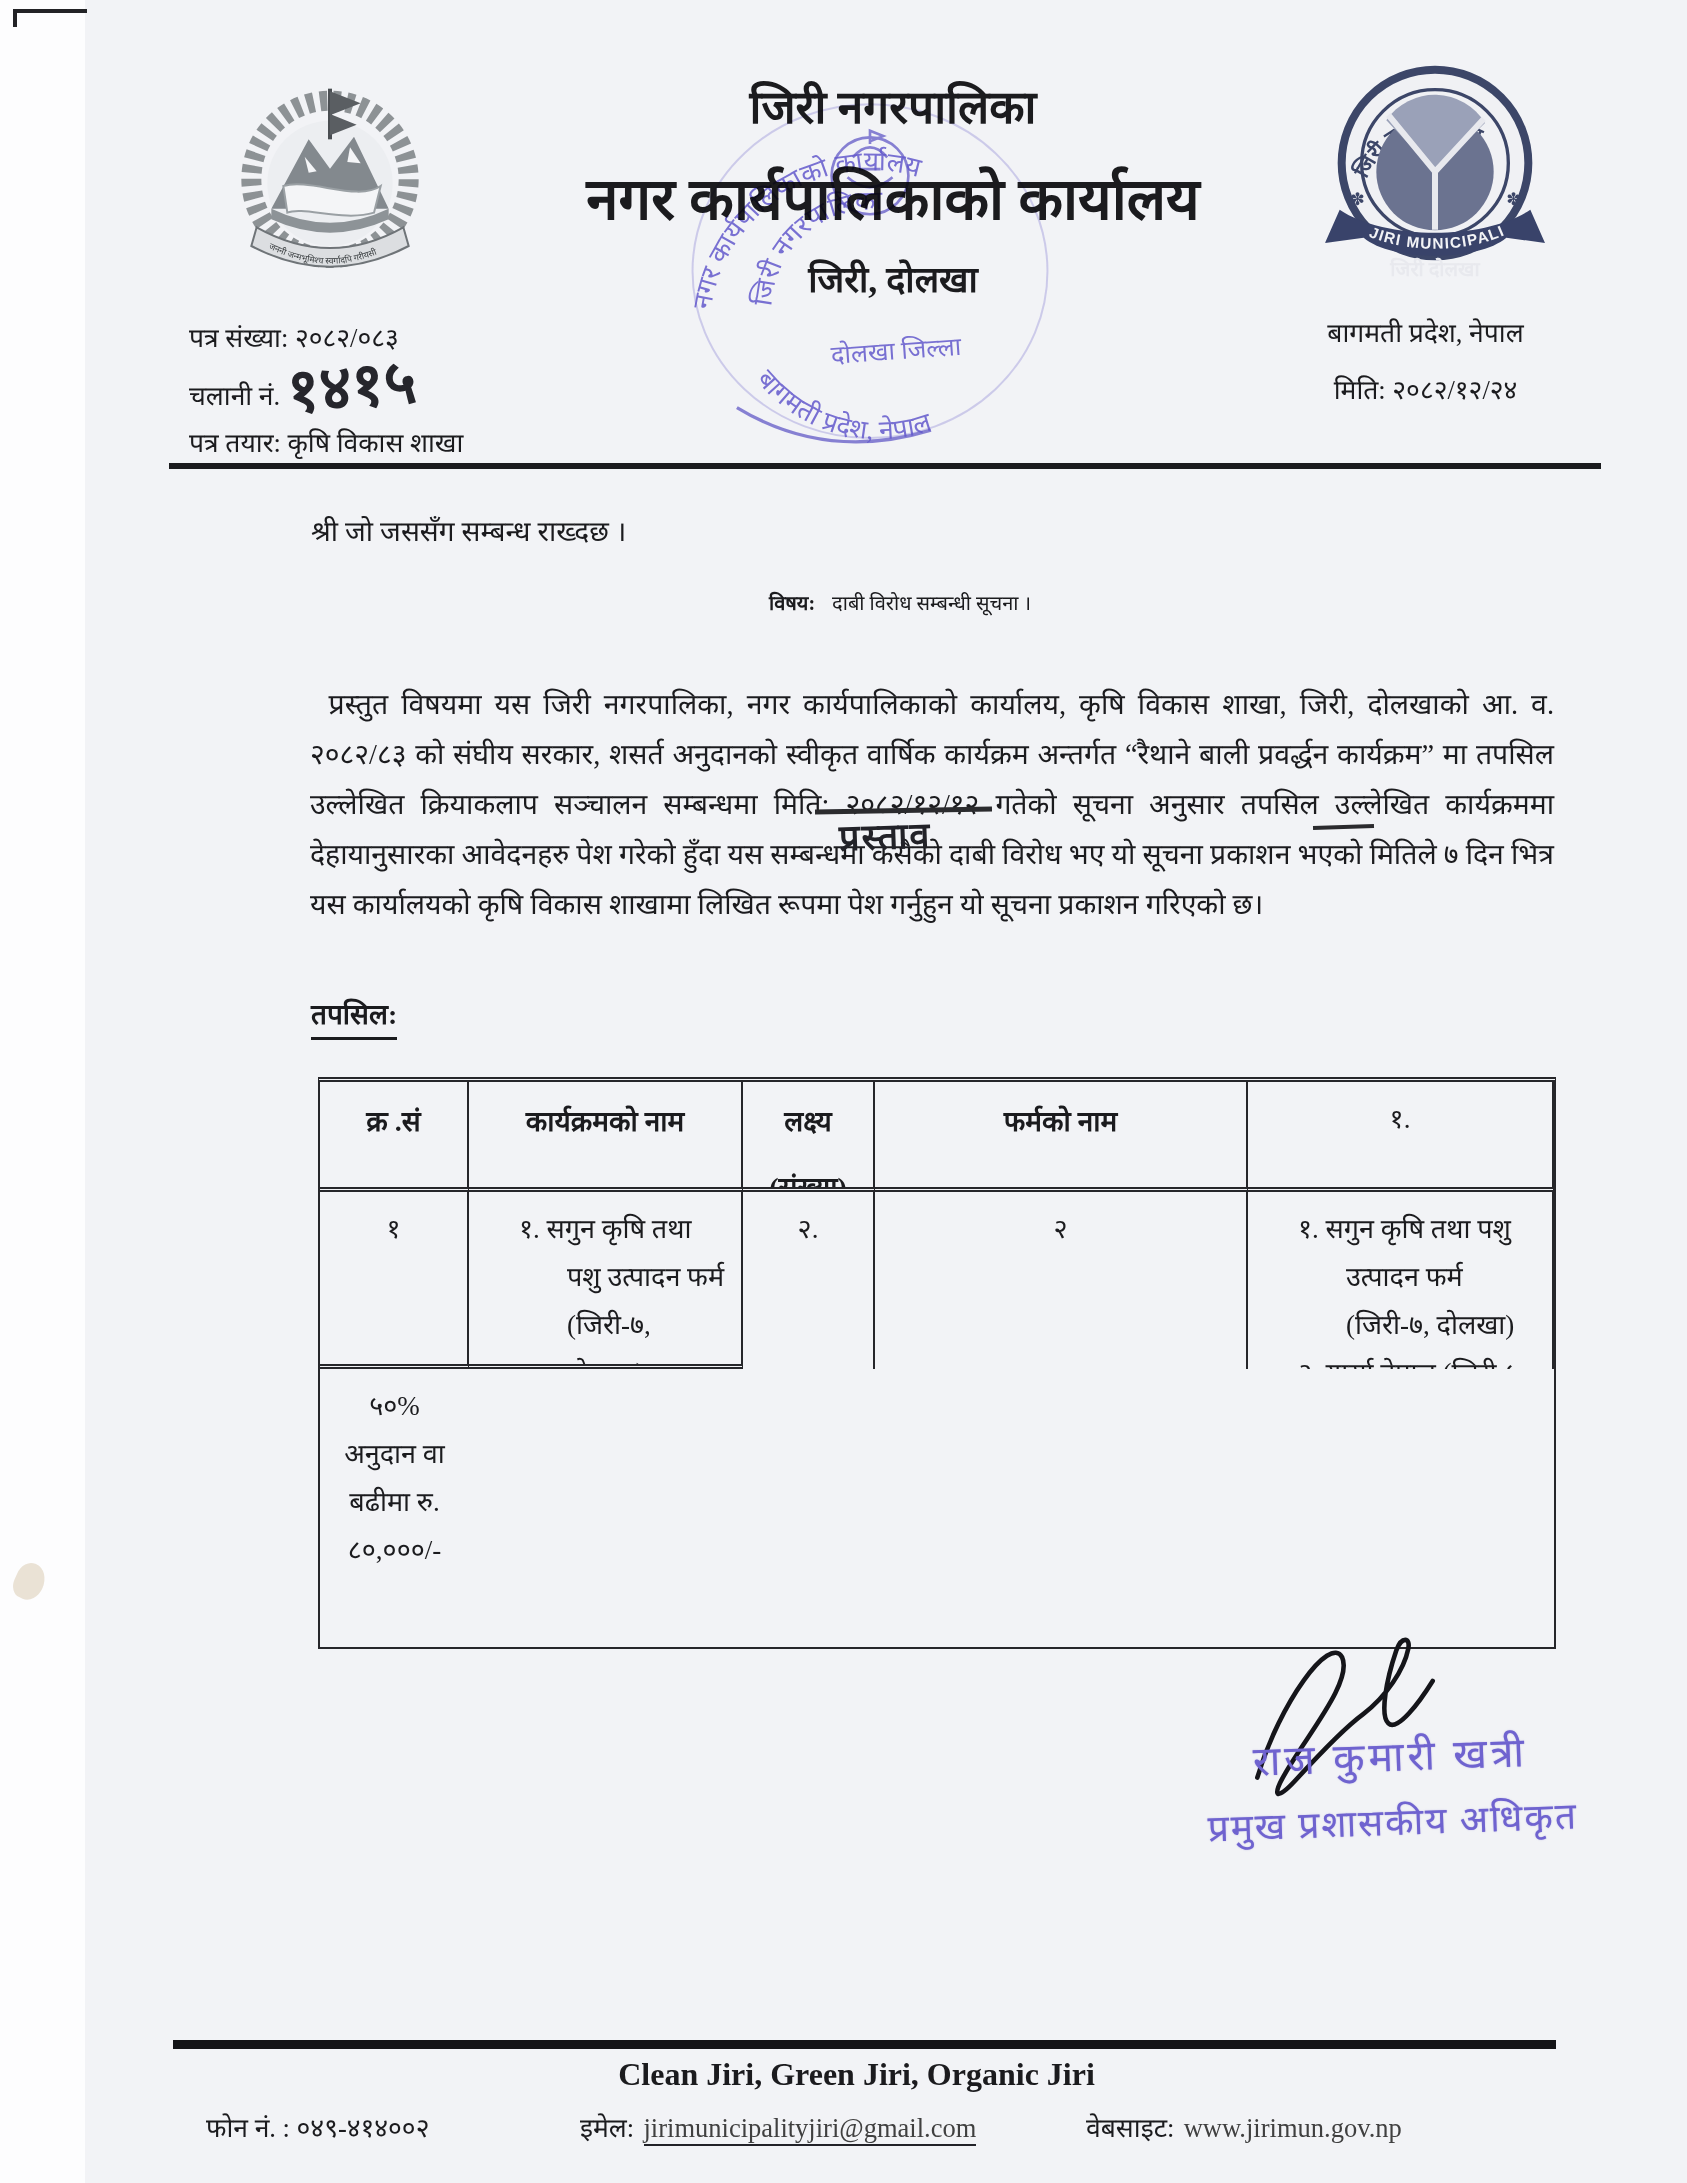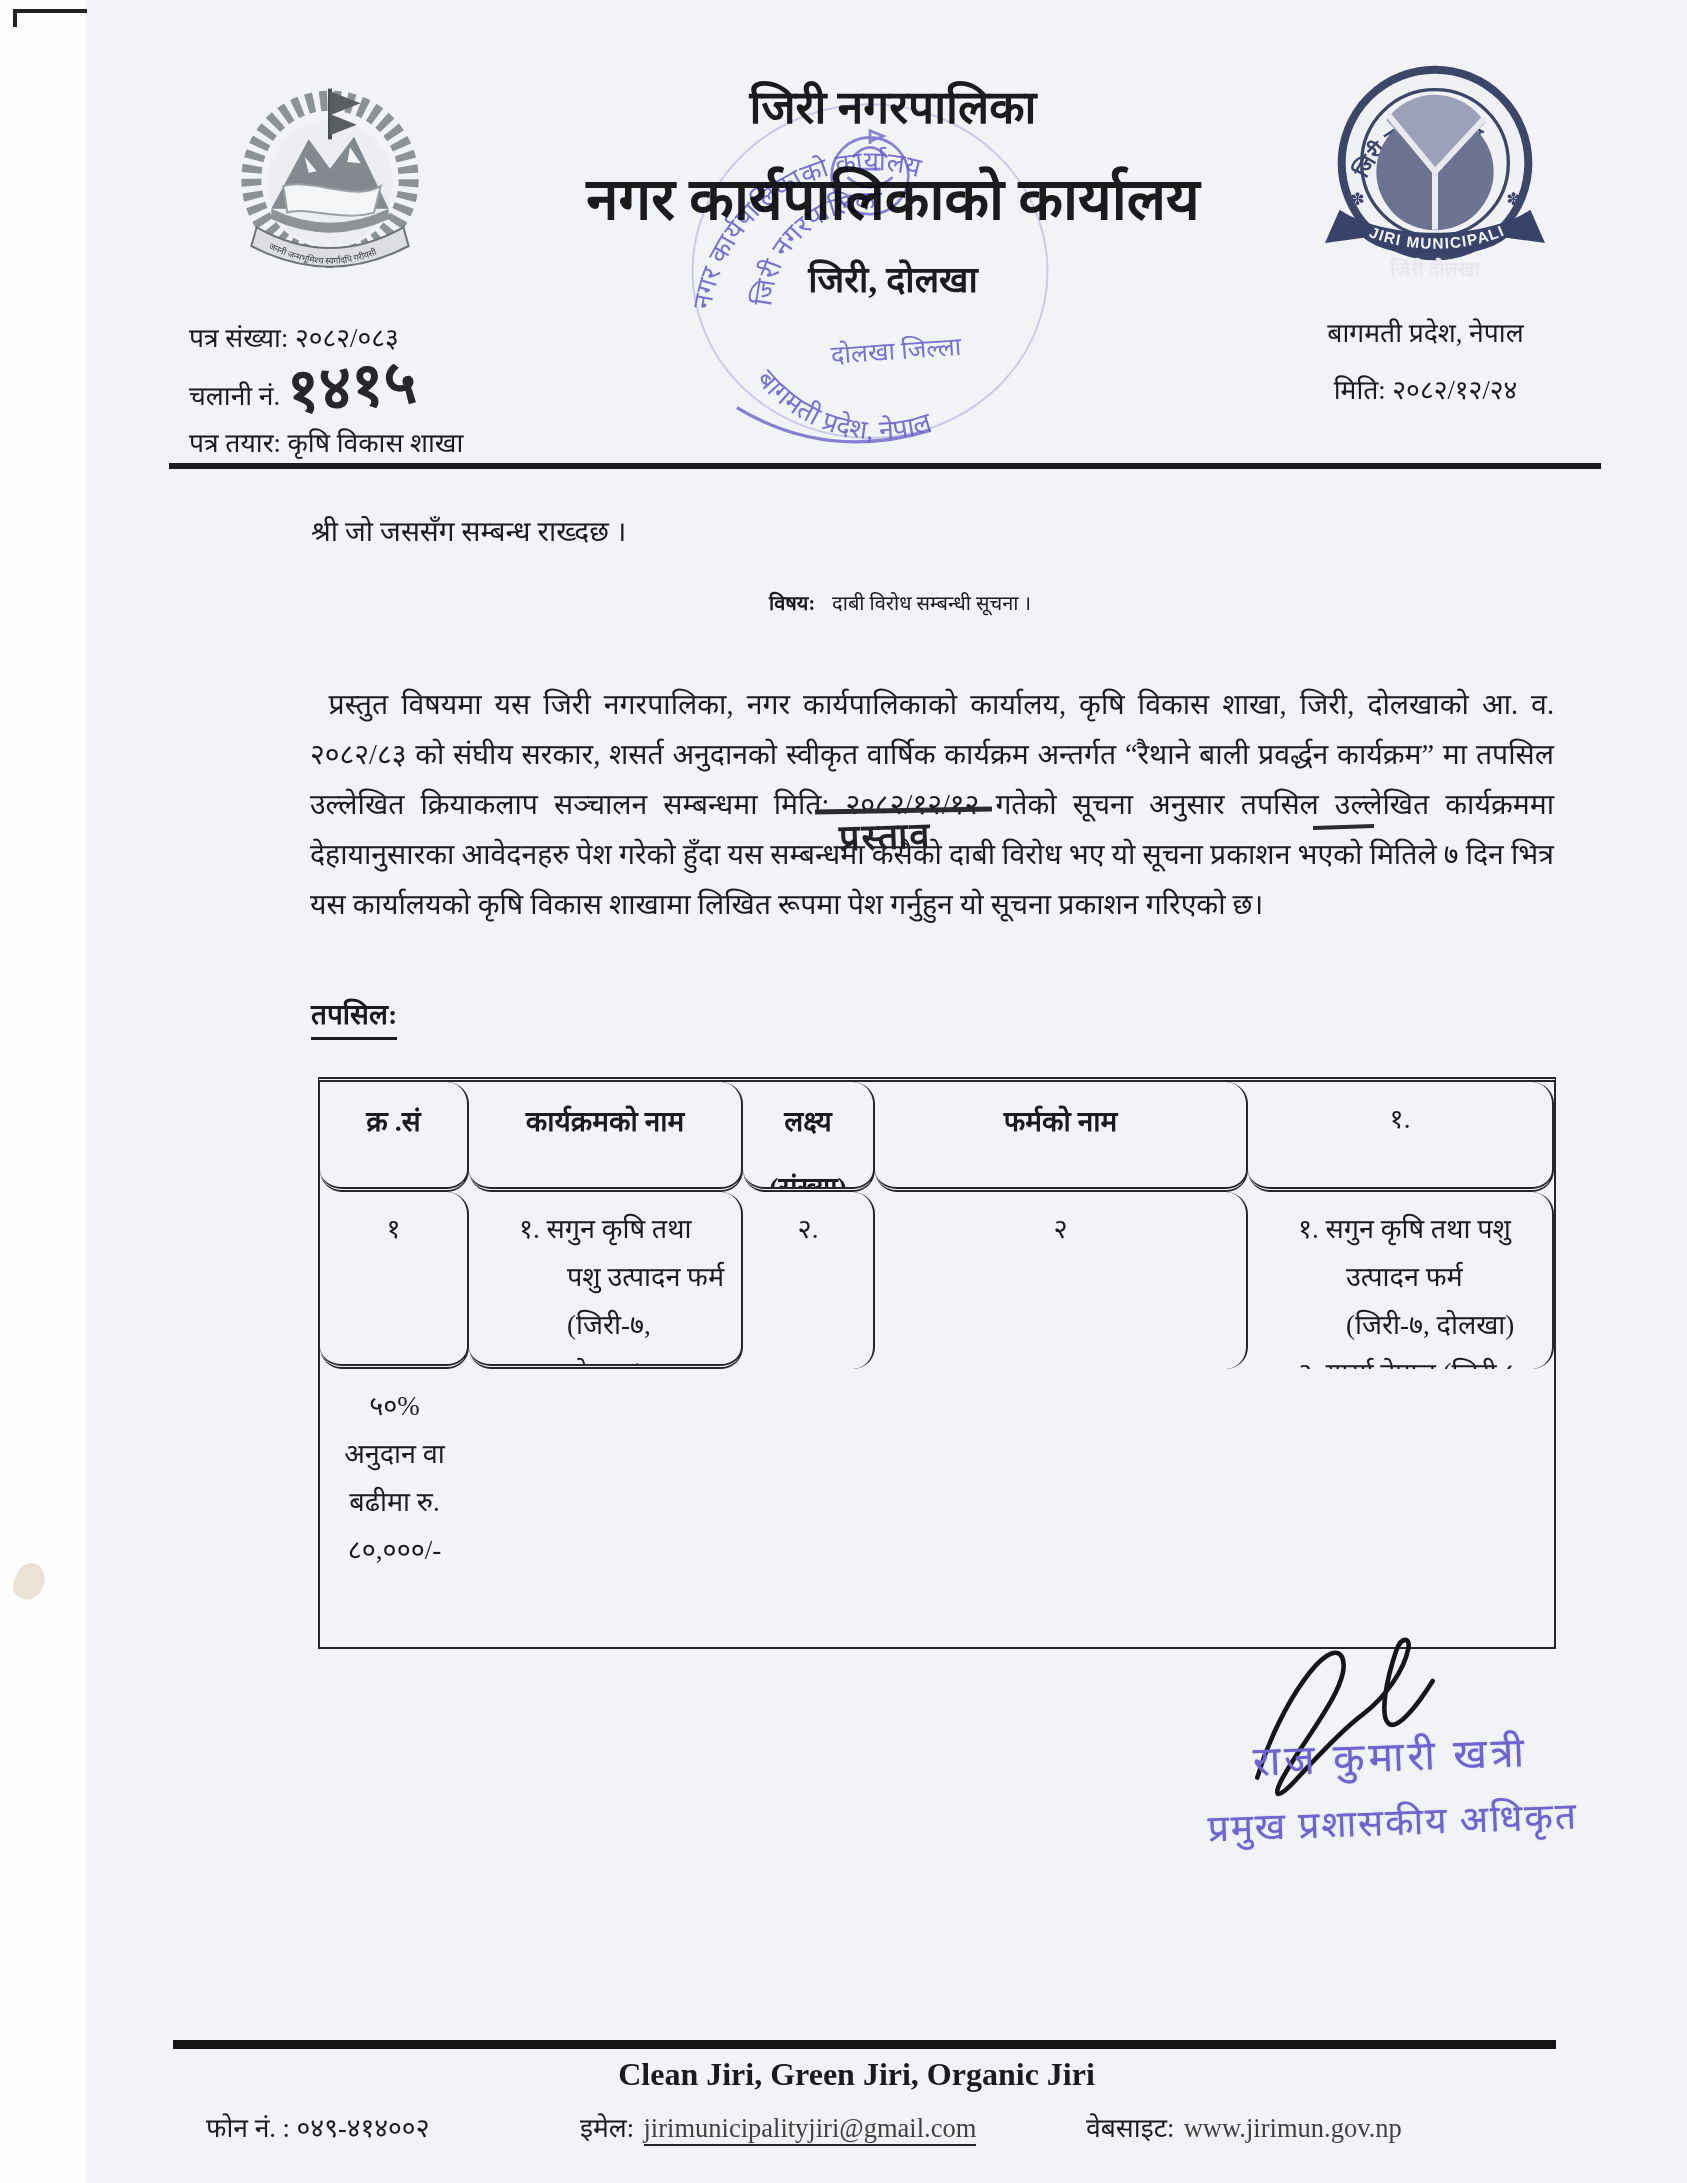--- a/index.html
+++ b/index.html
@@ -42,21 +42,21 @@
               transform:rotate(-2deg);letter-spacing:2px;z-index:3;}
   .tapasil{left:311px;top:994px;font-size:28px;font-weight:bold;border-bottom:3.3px solid #1b1b1e;
            padding-bottom:5.3px;}
   
   .doc-table{position:absolute;left:318px;top:1077px;display:grid;
              grid-template-columns:149px 274px 132px 373px 306px;
              grid-template-rows:110px 177px 278px;
              border-left:2px solid #26262a;border-right:2px solid #26262a;
              border-bottom:2px solid #26262a;border-top:5.3px double #26262a;
              font-size:27px;}
-  .doc-table .cell{border-right:2px solid #26262a;overflow:hidden;border-radius:22px;}
+  .doc-table .cell{border-right:2px solid #26262a;overflow:hidden;}
   .doc-table .lastcol{border-right:none;}
   .doc-table .hrow{border-bottom:5.3px double #26262a;}
   .doc-table .r1{border-bottom:5.3px double #26262a;}
   .hc{text-align:center;font-weight:600;padding-top:18.5px;font-size:28px;}
   .hc .l2{margin-top:28px;}
   .bc{line-height:48px;padding-top:13.2px;}
   .c-sn{text-align:center;}
   .c-prog{padding-left:18.5px;padding-right:14.6px;}
   .c-target{text-align:center;}
   .c-firms{padding-right:9.3px;}

